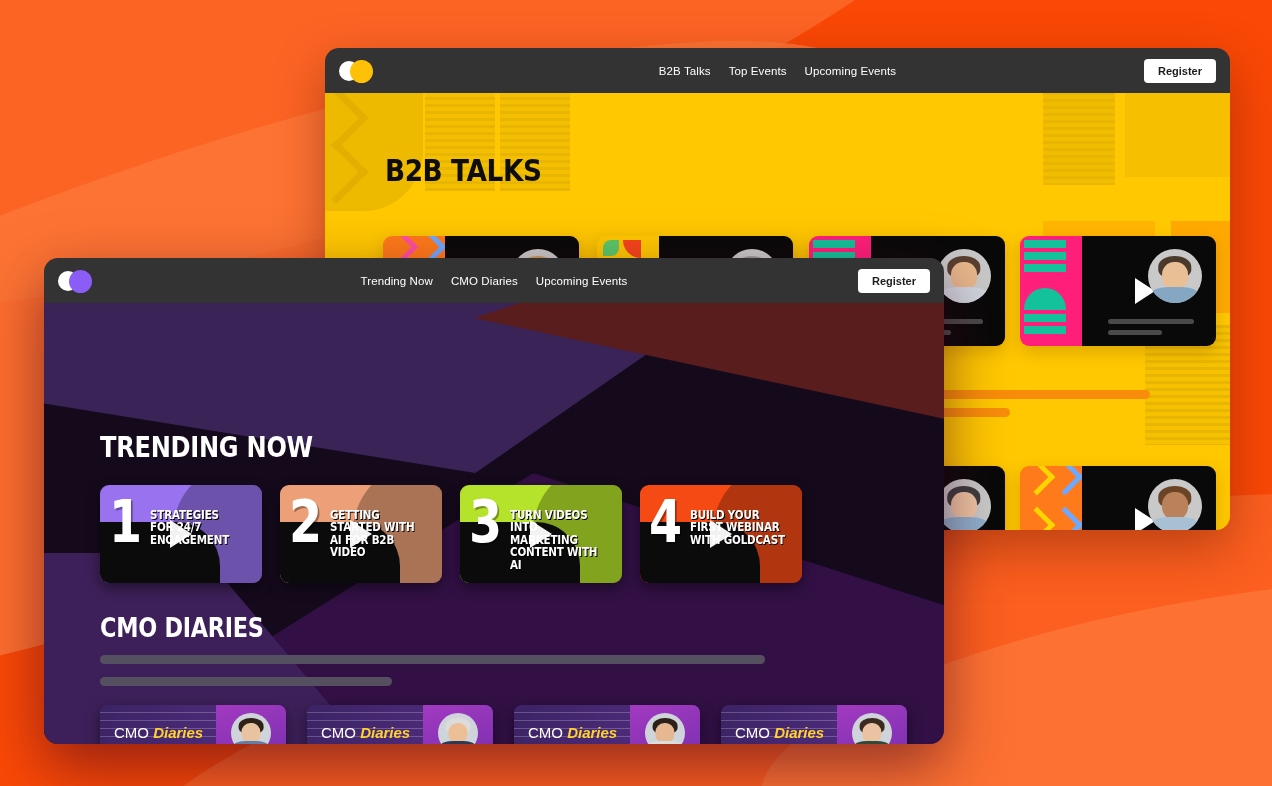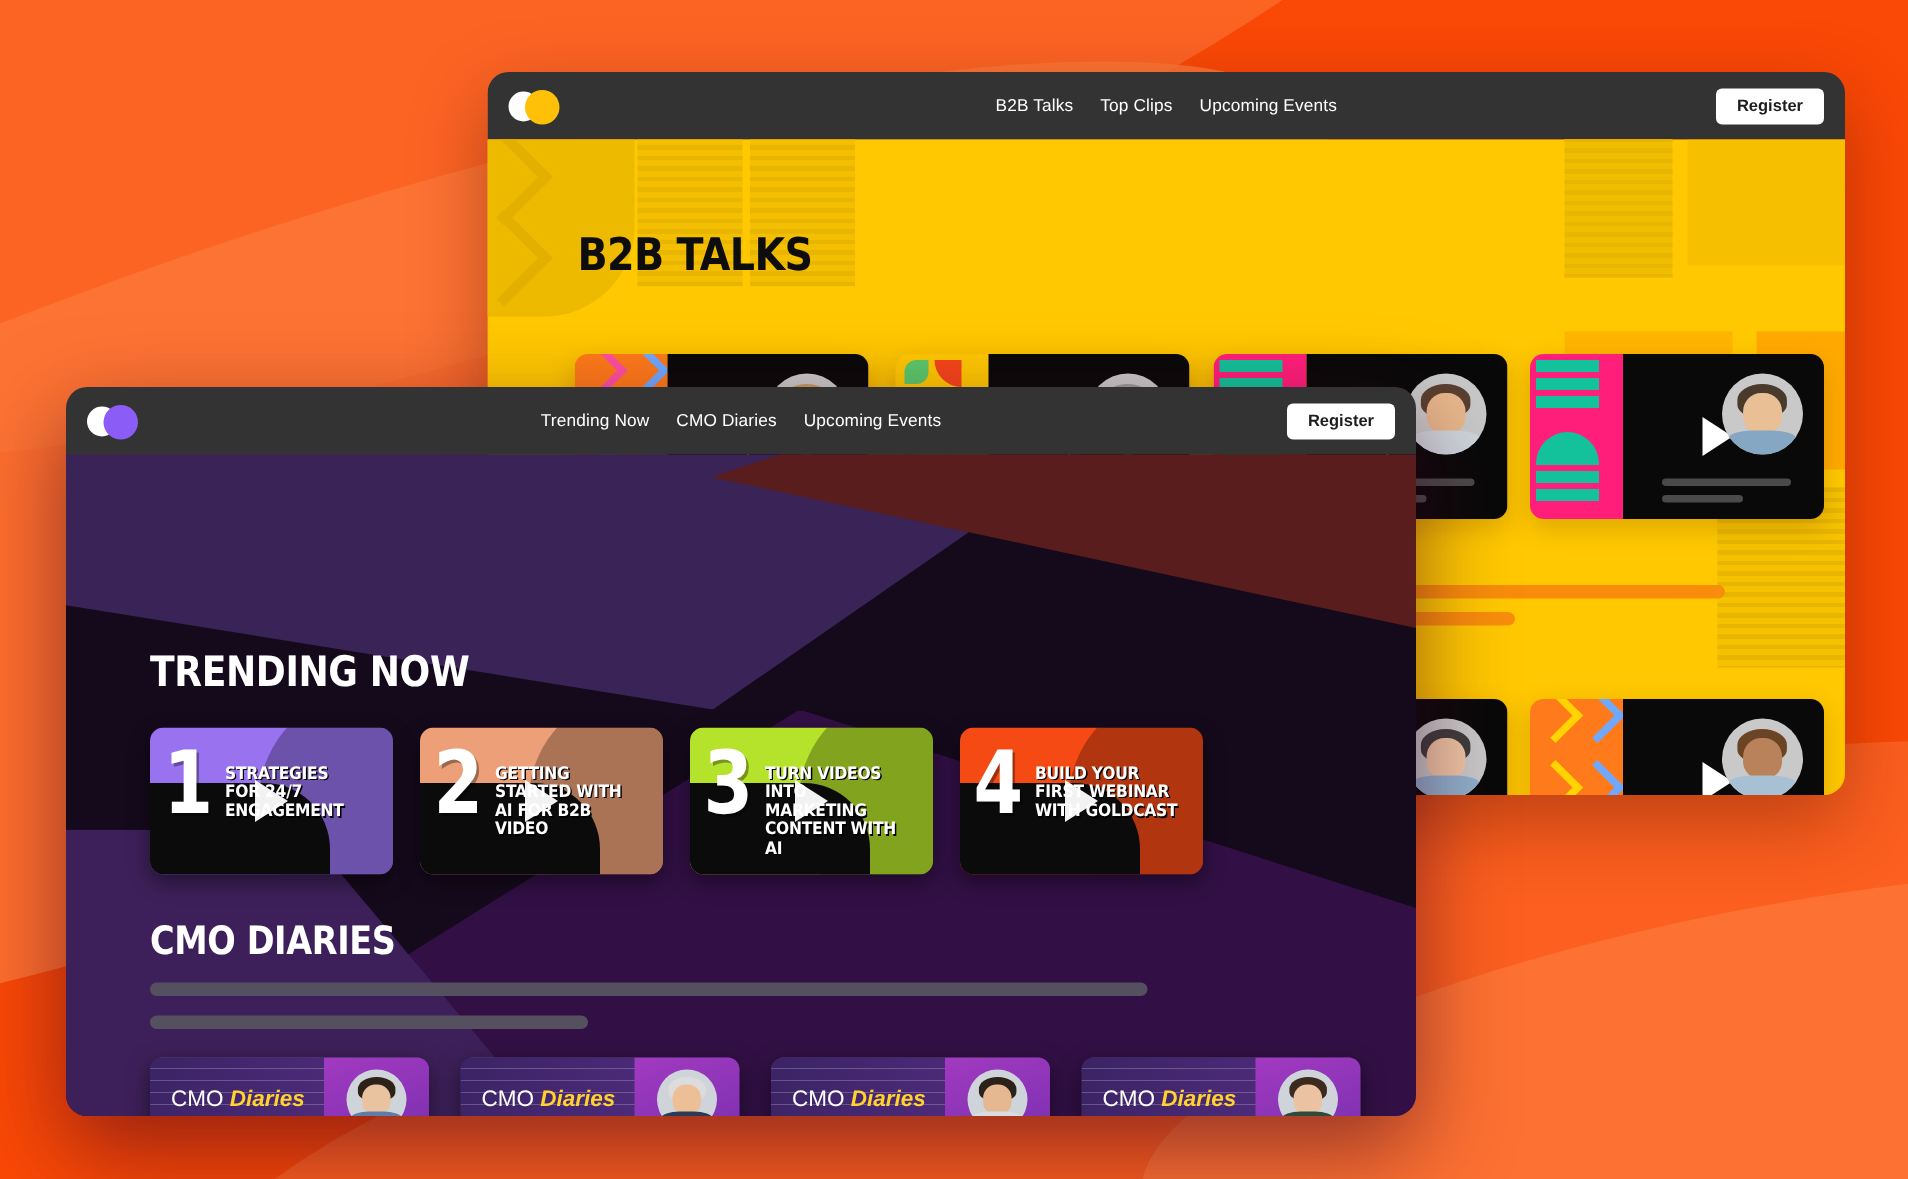--- a/index.html
+++ b/index.html
@@ -147,21 +147,21 @@
 
 <div class="window" id="win-back">
 
   <div class="topbar">
     <div class="logo">
       <div class="c1"></div>
       <div class="c2" style="background:#ffc107"></div>
     </div>
     <div class="nav">
       <span>B2B Talks</span>
-      <span>Top Clips</span>
+      <span>Top Events</span>
       <span>Upcoming Events</span>
     </div>
     <button class="reg">Register</button>
   </div>
 
   <div class="yellow-body">
 
     <div class="deco arrowbox" style="left:-22px;top:-12px;width:120px;height:130px;border-radius:0 0 60px 0">
       <div class="arrow-g" style="left:10px;top:14px"></div>
       <div class="arrow-g" style="left:10px;top:68px"></div>

